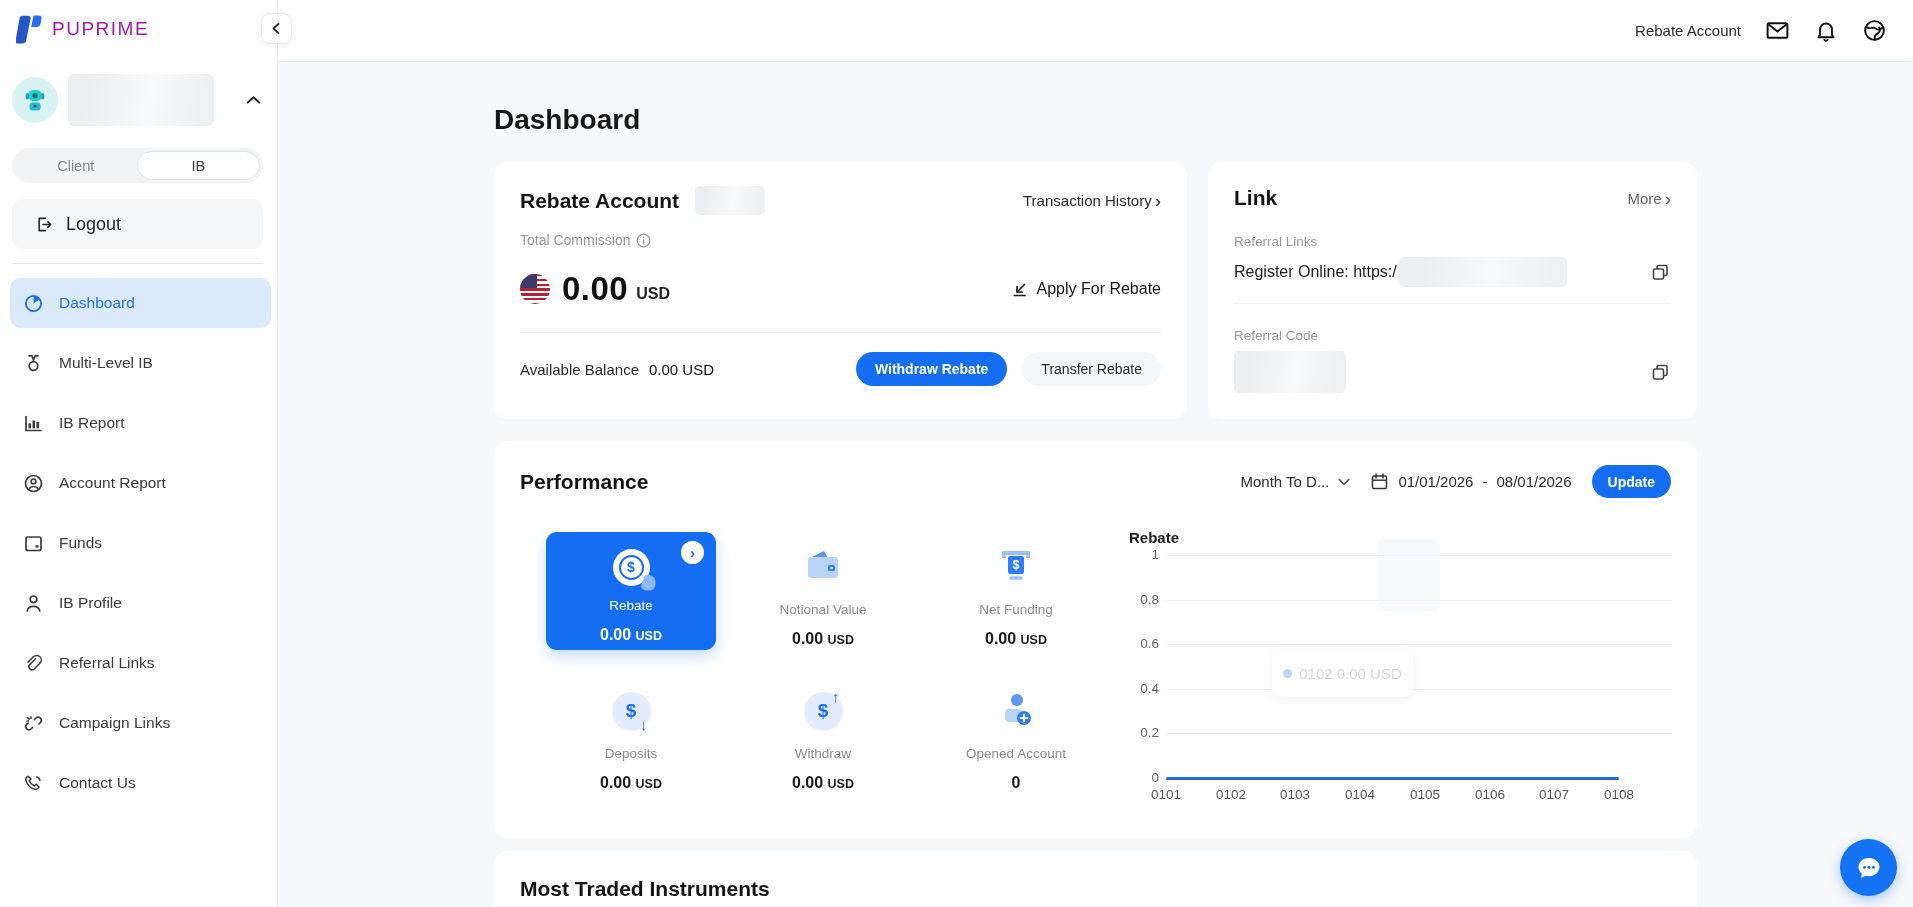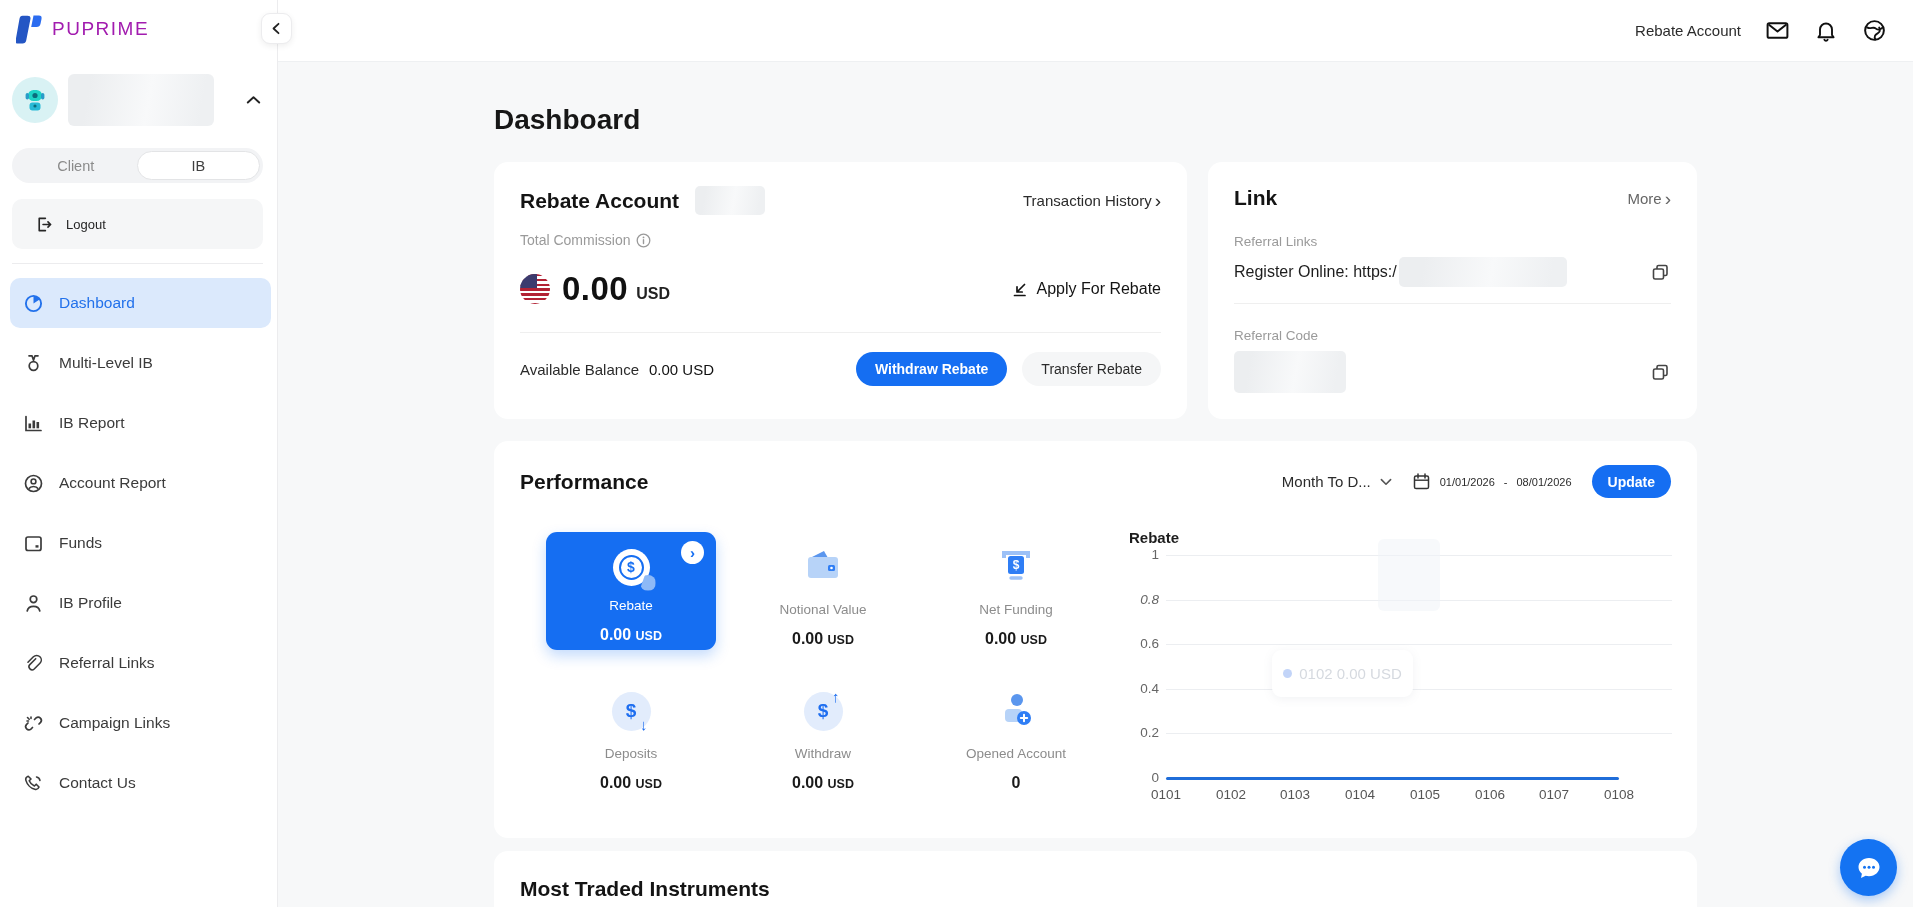--- a/index.html
+++ b/index.html
@@ -62,21 +62,21 @@
   .profile-chevron{margin-left:auto;cursor:pointer;}
   .switch{
     margin:22px 14px 0 12px;height:35px;background:#f2f3f5;border-radius:18px;
     display:flex;align-items:center;padding:3px;
   }
   .switch-opt{flex:1;height:29px;display:flex;align-items:center;justify-content:center;
     font-size:14.5px;color:#8b8b8b;border-radius:15px;cursor:pointer;}
   .switch-opt.active{background:#fff;border:1px solid #e3e4e6;color:#404040;}
   .logout-row{
     margin:16px 14px 0 12px;height:50px;background:#f5f6f7;border-radius:10px;
-    display:flex;align-items:center;gap:13px;padding-left:22px;font-size:13px;color:#262626;cursor:pointer;
+    display:flex;align-items:center;gap:13px;padding-left:22px;font-size:18px;color:#262626;cursor:pointer;
   }
   .sidebar-divider{margin:14px 14px 0 12px;border-top:1px solid #ececee;}
   .menu{padding:14px 6px 0 10px;}
   .menu-item{
     height:50px;display:flex;align-items:center;gap:15px;padding-left:12px;
     border-radius:10px;margin-bottom:10px;font-size:15.5px;color:#3b3b3b;cursor:pointer;
   }
   .menu-item .mi-icon{width:22px;display:flex;justify-content:center;}
   .menu-item.active{background:var(--active-bg);color:var(--active-text);}
 
@@ -122,21 +122,21 @@
   .copy-btn{margin-left:auto;cursor:pointer;flex:none;}
   .lc-divider{margin-top:16px;border-top:1px solid #efefef;}
   .lc-code-row{display:flex;align-items:center;margin-top:8px;}
   .lc-code-redacted{width:112px;height:42px;}
 
   
   .perf-card{margin-top:22px;width:1203px;height:397px;padding:24px 26px;position:relative;}
   .perf-head{display:flex;align-items:center;}
   .perf-controls{margin-left:auto;display:flex;align-items:center;gap:20px;}
   .range-select{display:flex;align-items:center;gap:9px;font-size:15px;color:#2b2b2b;cursor:pointer;}
-  .date-range{display:flex;align-items:center;gap:9px;font-size:11px;color:#2b2b2b;}
+  .date-range{display:flex;align-items:center;gap:9px;font-size:15px;color:#2b2b2b;}
   .tiles{position:absolute;left:26px;top:91px;width:600px;height:266px;}
   .tile{position:absolute;width:170px;text-align:center;}
   .tile .t-icon{height:44px;display:flex;align-items:center;justify-content:center;position:relative;}
   .tile .t-label{margin-top:13px;font-size:13.5px;color:#8c8c8c;}
   .tile .t-value{margin-top:13px;font-size:16px;font-weight:700;color:#1a1a1a;}
   .tile .t-unit{font-size:12.5px;font-weight:700;}
   .tile.highlight{
     background:var(--accent);border-radius:11px;height:118px;padding-top:13px;
     box-shadow:0 6px 14px rgba(21,110,242,.25);cursor:pointer;
   }
@@ -548,21 +548,21 @@
         </div>
       </div>
 
       <div class="chart-area">
         <div class="chart-title">Rebate</div>
         <div class="chart-yaxis">
             <div class="ytick" style="top: 215px;">0</div>
             <div class="ytick" style="top: 170px;">0.2</div>
             <div class="ytick" style="top: 126px;">0.4</div>
             <div class="ytick" style="top: 81px;">0.6</div>
-            <div class="ytick" style="top: 37px; font-style: italic;">0.8</div>
+            <div class="ytick" style="top: 37px;">0.8</div>
             <div class="ytick" style="top: -8px;">1</div>
           </div>
         <div class="chart-plot">
             <div class="gridline" style="top: 0px;"></div>
             <div class="gridline" style="top: 45px;"></div>
             <div class="gridline" style="top: 89px;"></div>
             <div class="gridline" style="top: 134px;"></div>
             <div class="gridline" style="top: 178px;"></div>
           <div class="ghost-band"></div>
           <div class="ghost-tooltip">

